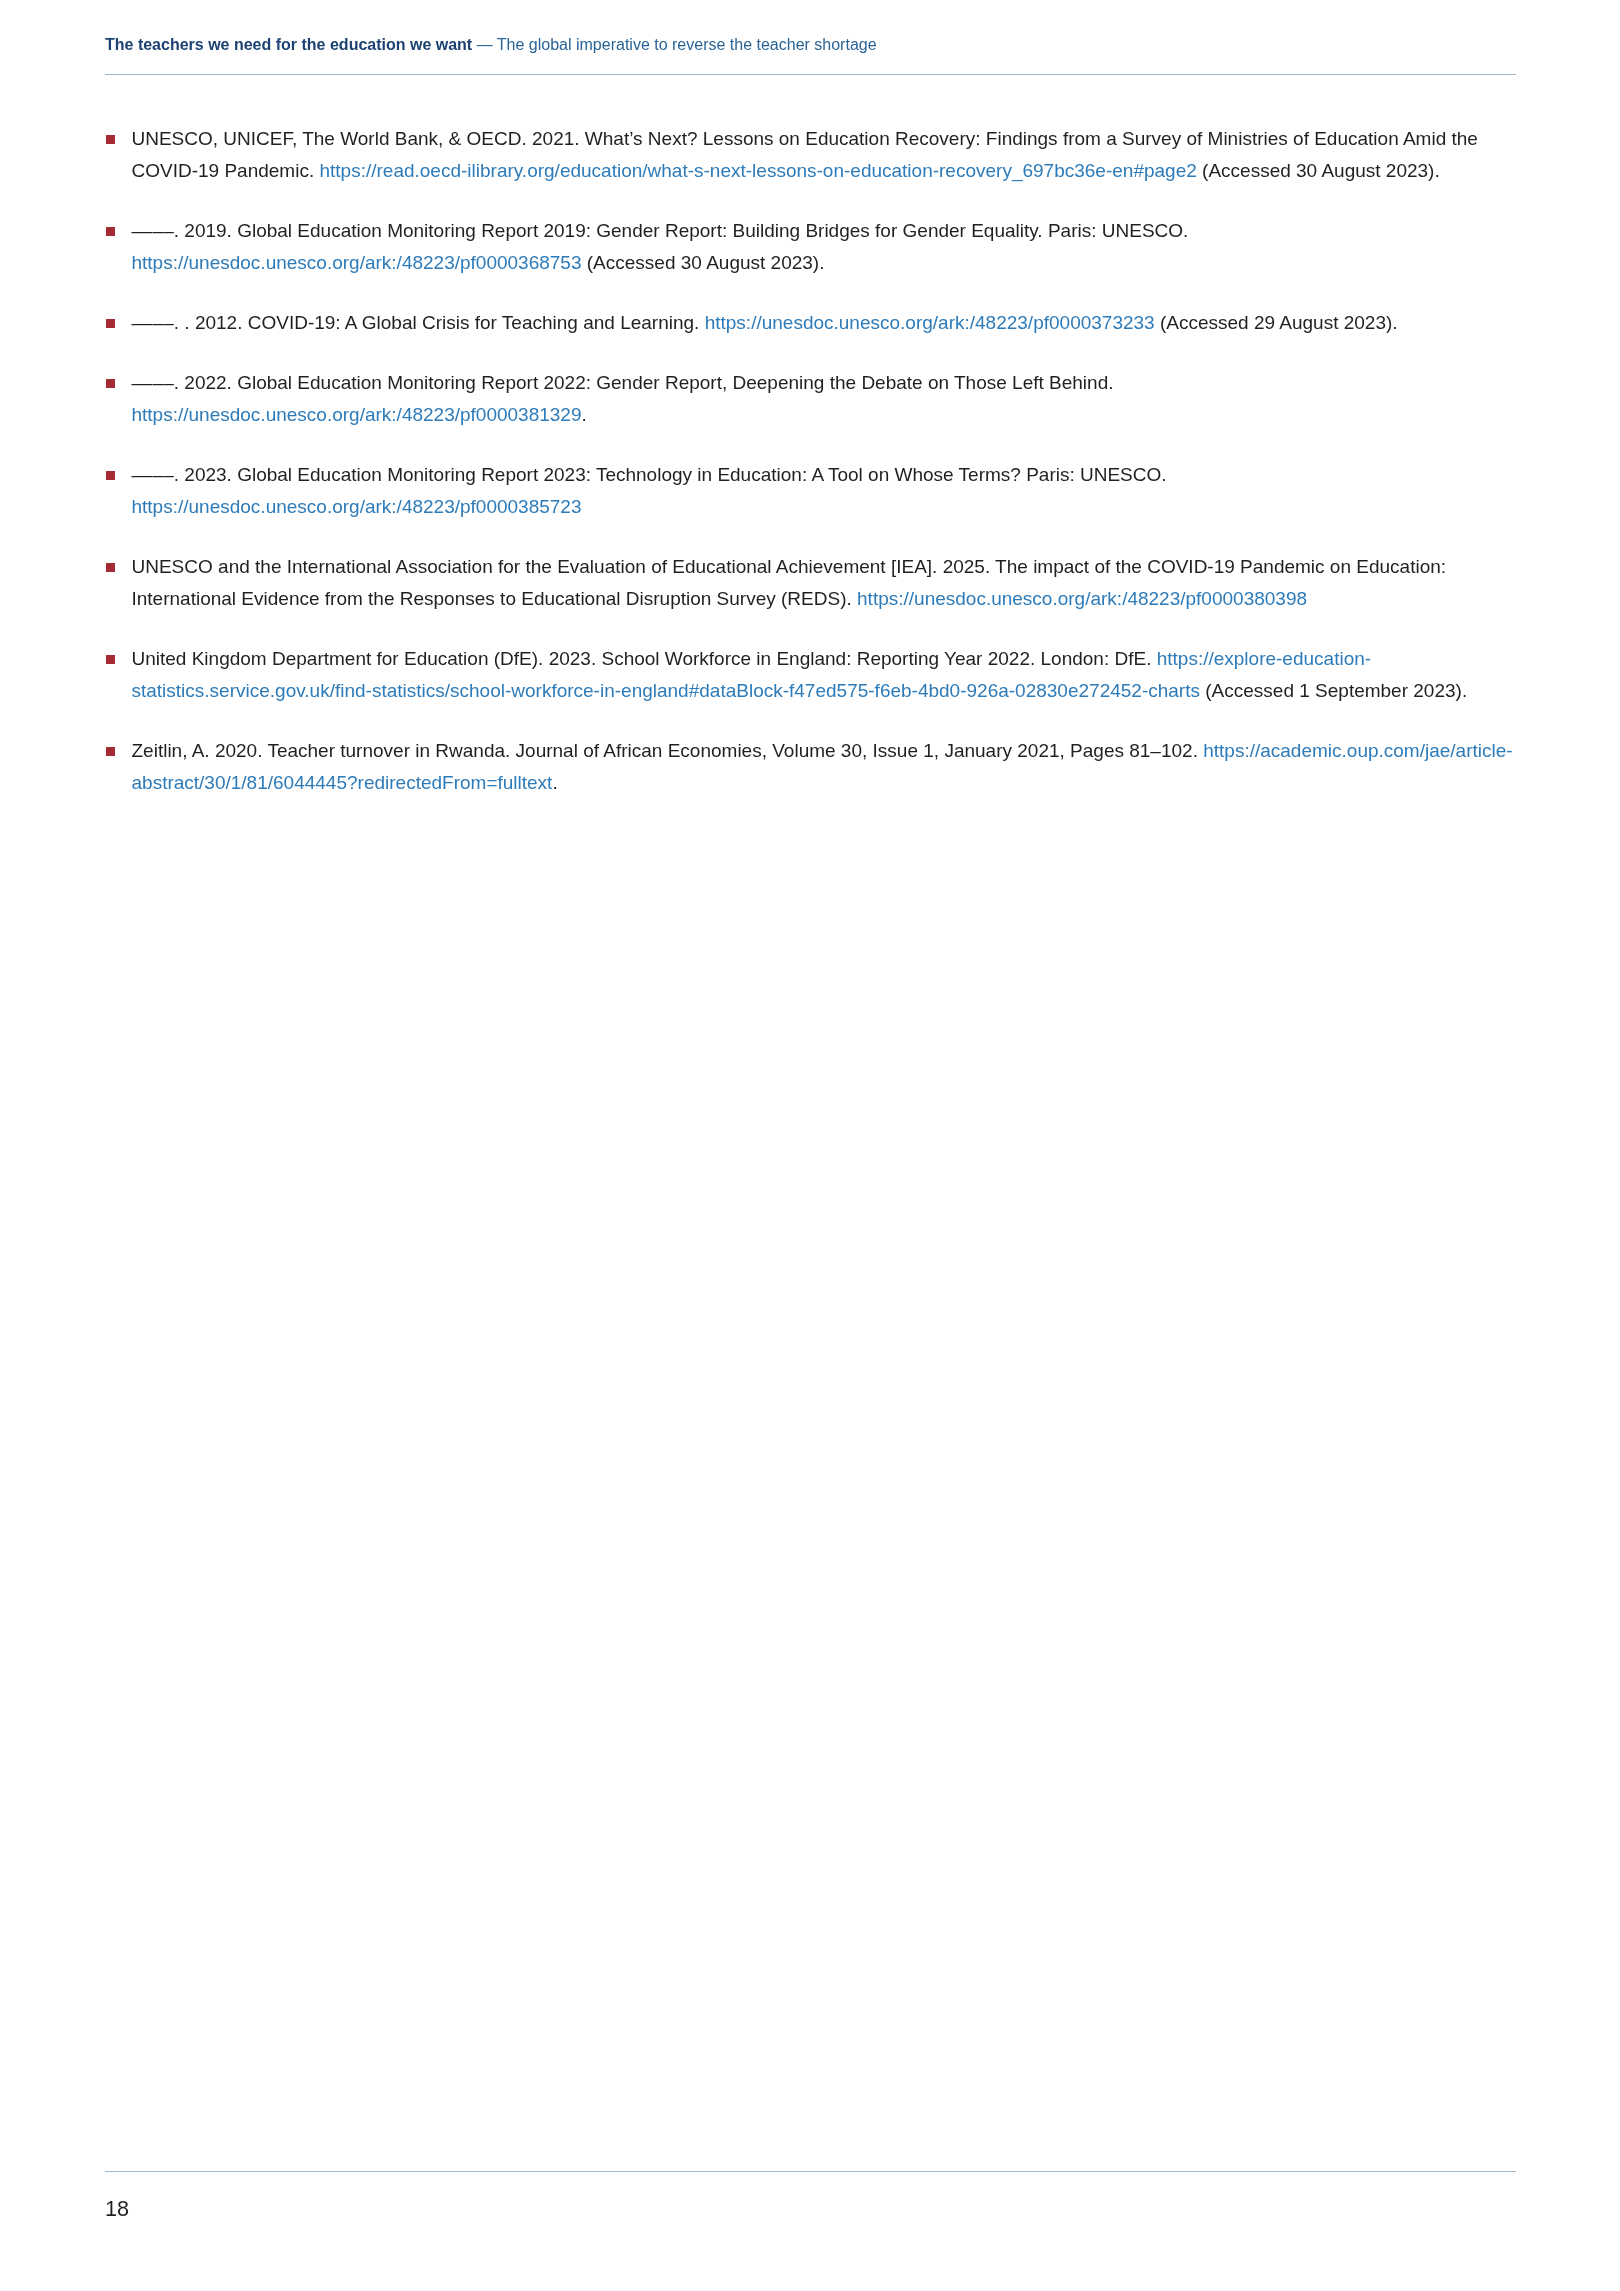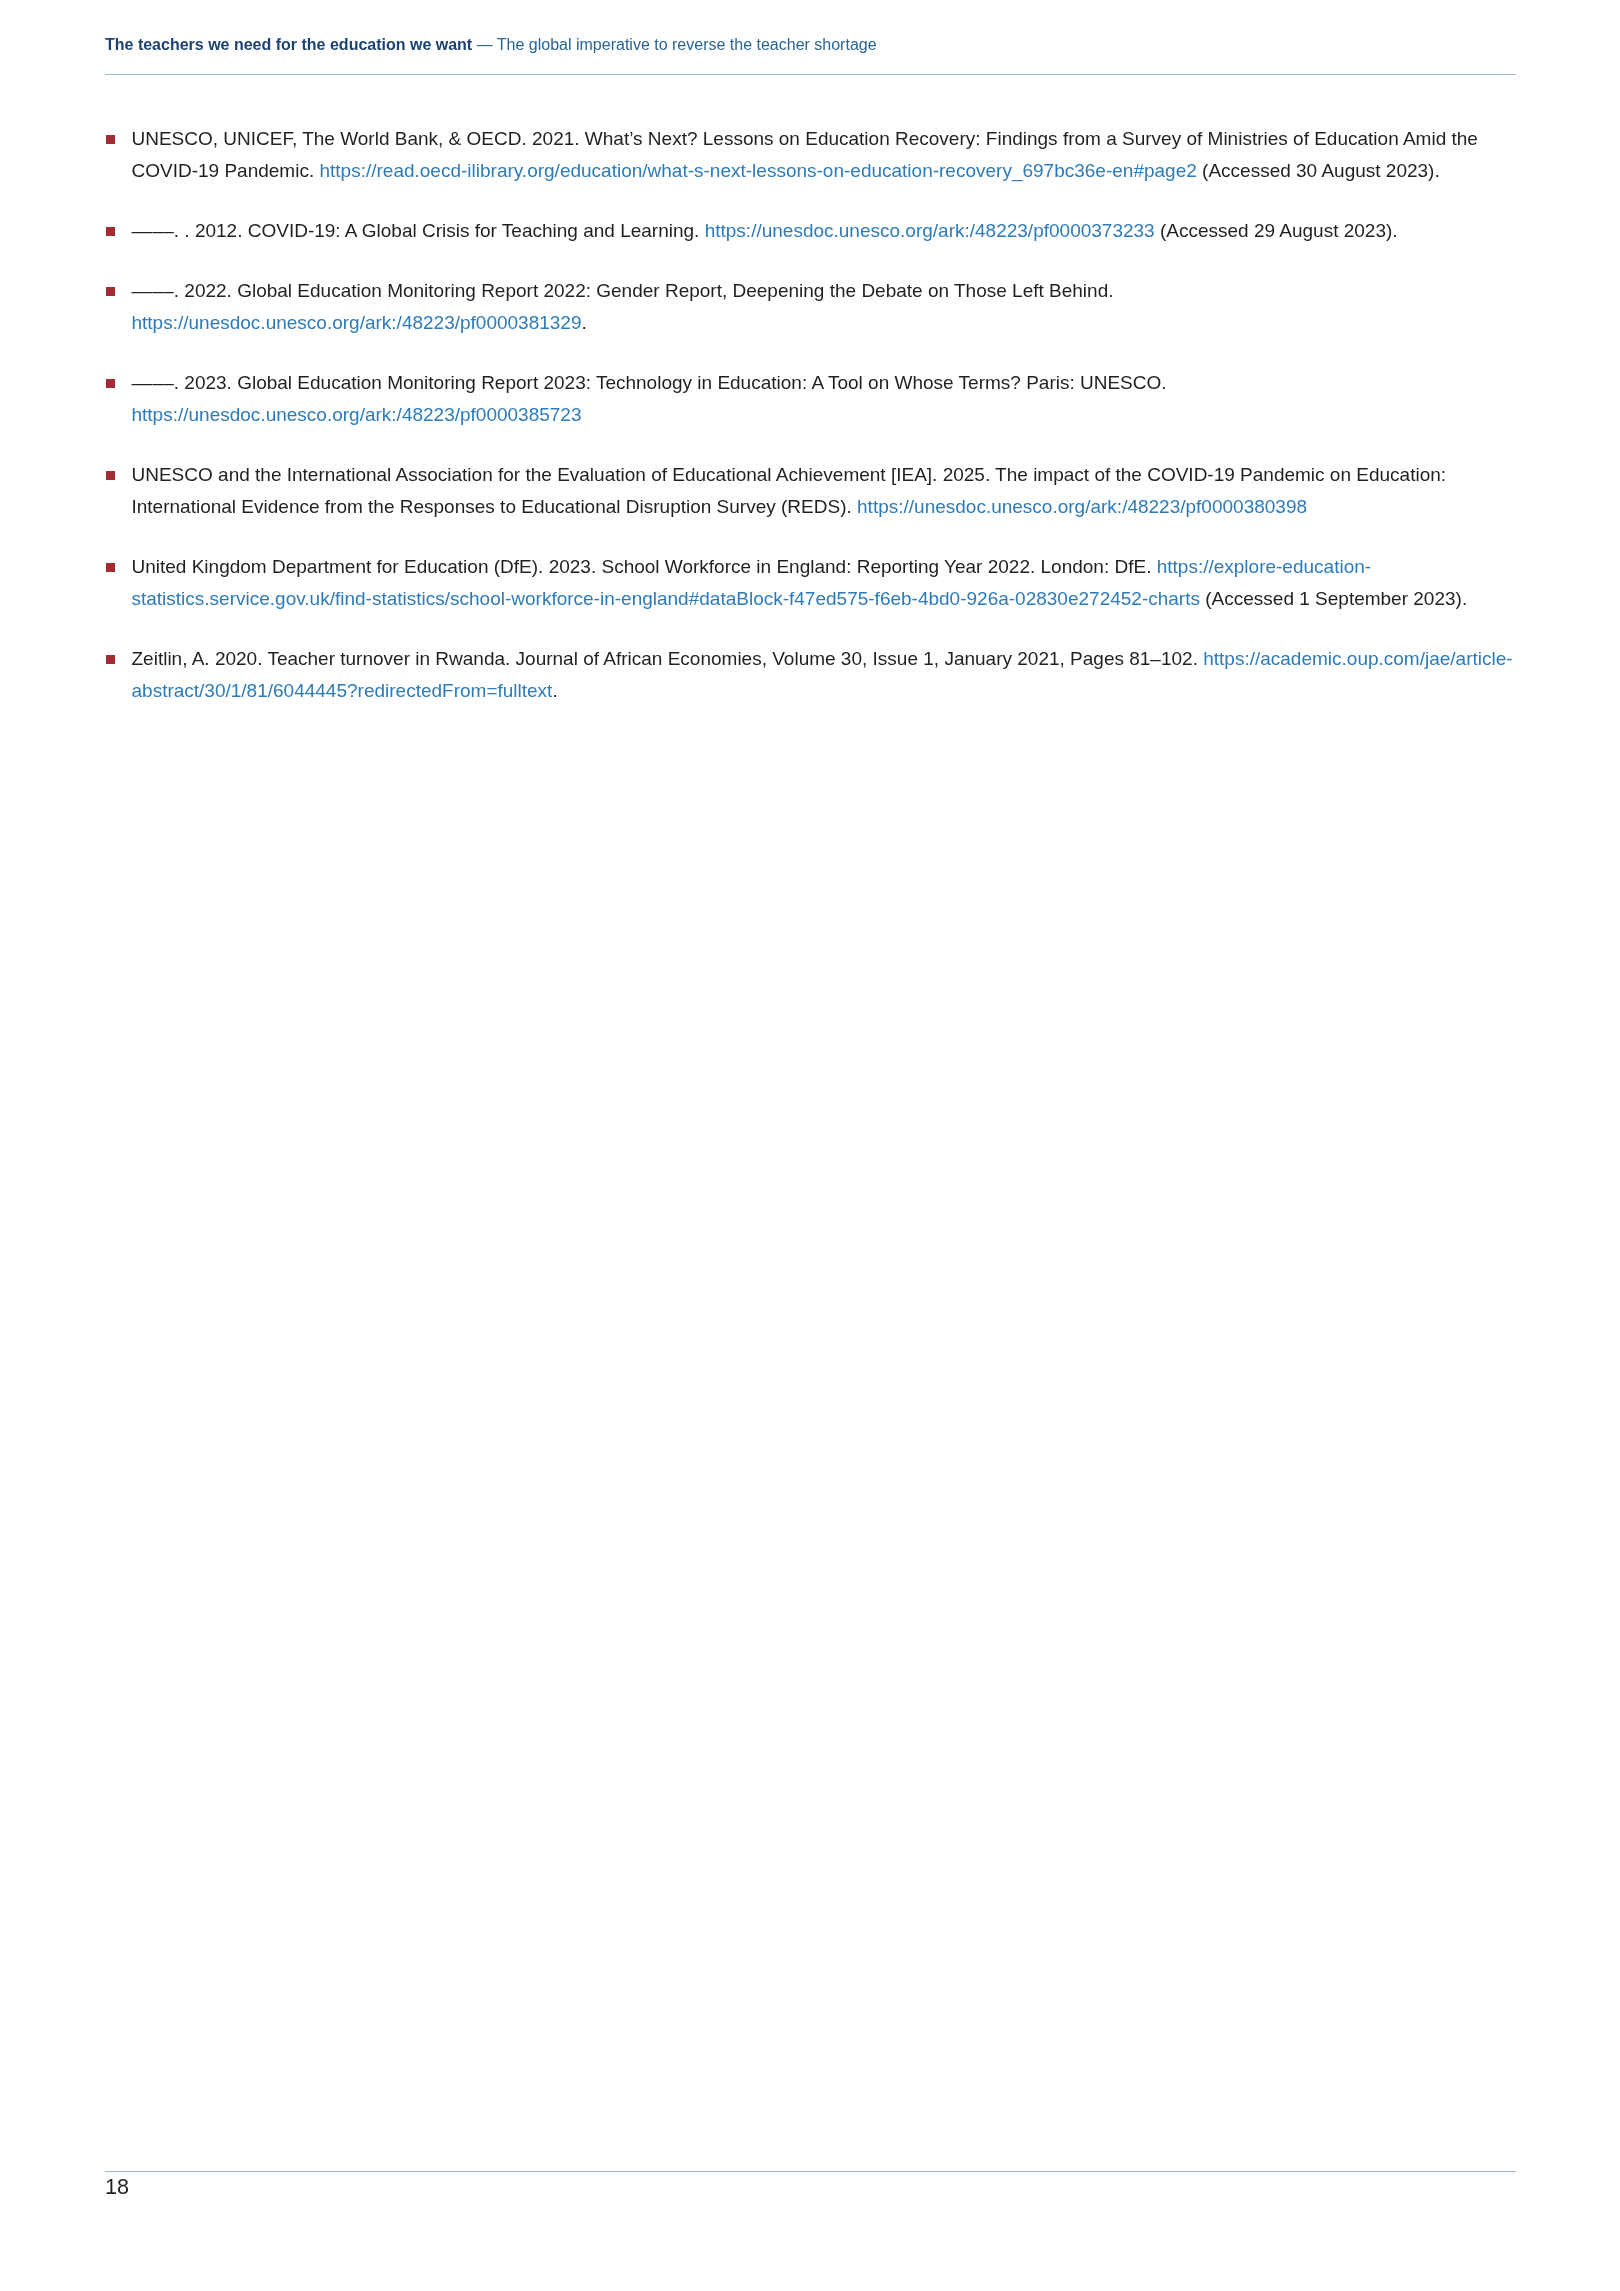--- a/index.html
+++ b/index.html
@@ -71,40 +71,41 @@
     text-decoration: none;
     cursor: pointer;
   }
   .page-footer {
     position: absolute;
     left: 105px;
     right: 104px;
     top: 2171px;
   }
   .page-number {
-    margin-top: 2px;
+    margin-top: 24px;
     font-size: 21.6px;
     color: var(--text-black, #231f20);
   }
 </style>
 </head>
 <body>
 
 <div class="page">
 
   <header class="page-header">
     <div class="header-line">
       <span class="header-bold">The teachers we need for the education we want</span>
       <span class="header-rest">— The global imperative to reverse the teacher shortage</span>
     </div>
     <div class="rule header-rule"></div>
   </header>
 
   <ul class="references-list">
       <li class="ref-item"><span class="bullet"></span><span>UNESCO, UNICEF, The World Bank, &amp; OECD. 2021. What’s Next? Lessons on Education Recovery: Findings from a Survey of Ministries of Education Amid the COVID-19 Pandemic. </span><a class="ref-link" href="#">https://read.oecd-ilibrary.org/education/what-s-next-lessons-on-education-recovery_697bc36e-en#page2</a><span> (Accessed 30 August 2023).</span></li>
+      <li class="ref-item"><span class="bullet"></span><span>––––. 2019. Global Education Monitoring Report 2019:  Gender Report: Building Bridges for Gender Equality. Paris: UNESCO. </span><a class="ref-link" href="#">https://unesdoc.unesco.org/ark:/48223/pf0000368753</a><span> (Accessed 30 August 2023).</span></li>
       <li class="ref-item"><span class="bullet"></span><span>––––. . 2012. COVID-19: A Global Crisis for Teaching and Learning. </span><a class="ref-link" href="#">https://unesdoc.unesco.org/ark:/48223/pf0000373233</a><span> (Accessed 29 August 2023).</span></li>
       <li class="ref-item"><span class="bullet"></span><span>––––.  2022. Global Education Monitoring Report 2022: Gender Report, Deepening the Debate on Those Left Behind. </span><a class="ref-link" href="#">https://unesdoc.unesco.org/ark:/48223/pf0000381329</a><span>.</span></li>
       <li class="ref-item"><span class="bullet"></span><span>––––.  2023. Global Education Monitoring Report 2023: Technology in Education: A Tool on Whose Terms? Paris: UNESCO. </span><a class="ref-link" href="#">https://unesdoc.unesco.org/ark:/48223/pf0000385723</a></li>
       <li class="ref-item"><span class="bullet"></span><span>UNESCO and the International Association for the Evaluation of Educational Achievement [IEA]. 2025. The impact of the COVID-19 Pandemic on Education: International Evidence from the Responses to Educational Disruption Survey (REDS). </span><a class="ref-link" href="#">https://unesdoc.unesco.org/ark:/48223/pf0000380398</a></li>
       <li class="ref-item"><span class="bullet"></span><span>United Kingdom Department for Education (DfE). 2023. School Workforce in England: Reporting Year 2022. London: DfE. </span><a class="ref-link" href="#">https://explore-education-statistics.service.gov.uk/find-statistics/school-workforce-in-england#dataBlock-f47ed575-f6eb-4bd0-926a-02830e272452-charts</a><span> (Accessed 1 September 2023).</span></li>
       <li class="ref-item"><span class="bullet"></span><span>Zeitlin, A. 2020. Teacher turnover in Rwanda. Journal of African Economies, Volume 30, Issue 1, January 2021, Pages 81–102. </span><a class="ref-link" href="#">https://academic.oup.com/jae/article-abstract/30/1/81/6044445?redirectedFrom=fulltext</a><span>.</span></li>
     </ul>
 
   <footer class="page-footer">
     <div class="rule footer-rule"></div>

